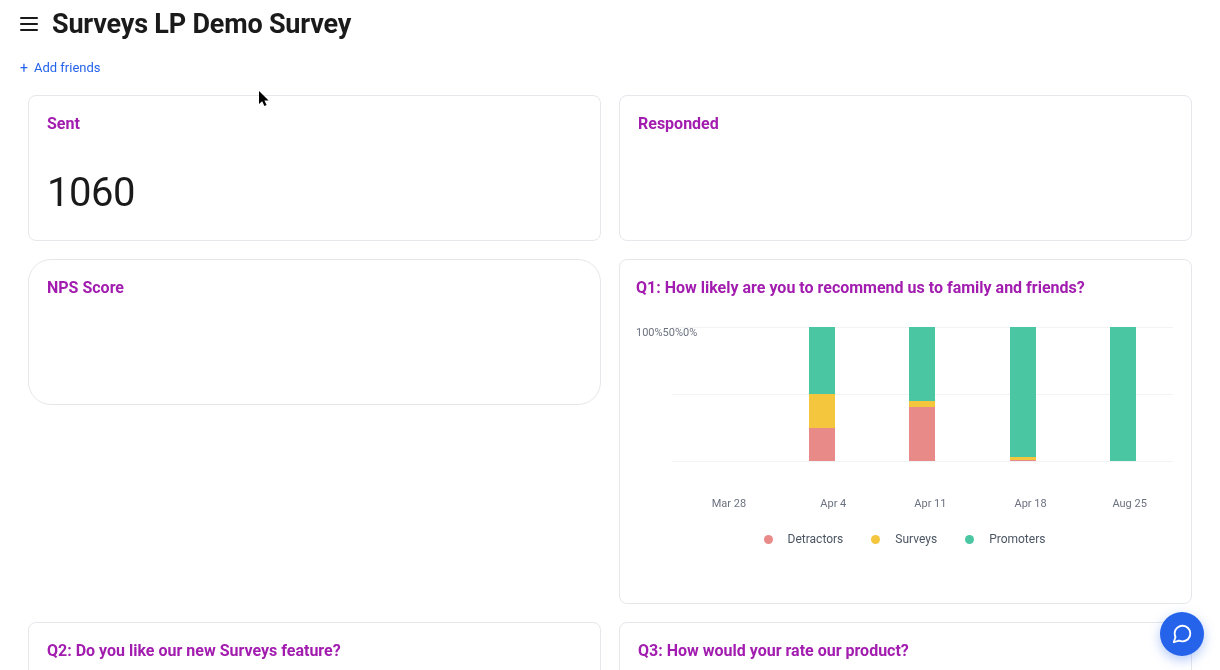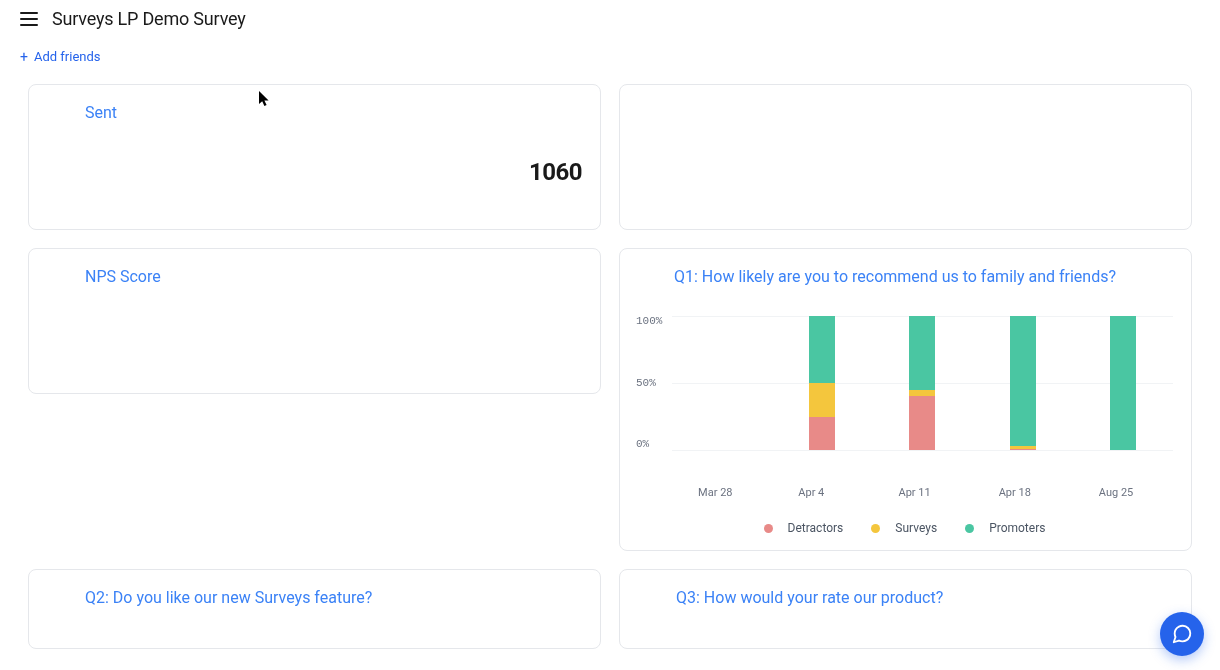--- a/index.html
+++ b/index.html
@@ -31,22 +31,22 @@
       justify-content: space-between;
       cursor: pointer;
     }
     .hamburger-icon span {
       display: block;
       height: 2px;
       background: #1a1a1a;
       border-radius: 1px;
     }
     .page-title {
-      font-size: 18px;
-      font-weight: 400;
+      font-size: 27px;
+      font-weight: 700;
       letter-spacing: -0.2px;
     }
     .filter-bar {
       display: flex;
       align-items: center;
       padding: 20px 20px 12px 20px;
       gap: 14px;
     }
     .date-pill {
       display: inline-flex;
@@ -81,59 +81,56 @@
       padding: 8px 28px 20px 28px;
     }
     .card {
       border: 1px solid #e5e7eb;
       border-radius: 8px;
       background: #fff;
       padding: 18px 18px 18px 18px;
     }
     .card-title {
       font-size: 16px;
+      font-weight: 700;
+      color: #a21caf;
+      margin-bottom: 36px;
+    }
+    .big-number {
+      font-size: 40px;
       font-weight: 400;
-      color: #3b82f6;
-      margin-bottom: 36px;
-      margin-left: 38px;
-    }
-    .big-number {
-      font-size: 24px;
-      font-weight: 700;
       letter-spacing: -0.5px;
-      text-align: right;
     }
     .metric-card {
       height: 146px;
     }
     .nps-card {
       height: 146px;
     }
     .q1-card {
-      height: 303px;
+      height: 345px;
       padding-left: 16px;
     }
     .q1-card .card-title {
       margin-bottom: 30px;
     }
     .chart-wrap {
       display: flex;
       height: 160px;
     }
     .y-axis {
       display: flex;
-      flex-direction: column;
+      flex-direction: row;
       justify-content: space-between;
       width: 36px;
-      text-align: left;
+      text-align: center;
       font-size: 11px;
       color: #6b7280;
       height: 134px;
       padding-right: 6px;
-      font-family: Liberation Mono, monospace;
     }
     .y-axis div {
       line-height: 1;
     }
     .plot {
       flex: 1;
       position: relative;
       height: 134px;
     }
     .gridline {
@@ -174,21 +171,21 @@
       padding-left: 36px; 
     }
     .x-axis-inner {
       flex: 1;
       display: flex;
       justify-content: space-around;
     }
     .x-label {
       font-size: 11px;
       color: #6b7280;
-      text-align: left;
+      text-align: right;
       width: 48px;
       padding-top: 10px;
     }
     .legend {
       display: flex;
       justify-content: center;
       gap: 28px;
       margin-top: 22px;
       font-size: 12px;
       color: #4b5563;
@@ -260,23 +257,24 @@
 </div>
 
 <div class="grid">
 
   <div class="card metric-card">
     <div class="card-title">Sent</div>
     <div class="big-number">1060</div>
   </div>
 
   <div class="card metric-card">
-  </div>
-
-  <div class="card nps-card" style="grid-row: 2;">
+    <div class="card-title">Responded</div>
+  </div>
+
+  <div class="card nps-card" style="grid-row: 2; border-radius: 23px;">
     <div class="card-title">NPS Score</div>
   </div>
 
   <div class="card q1-card" style="grid-row: 2 / span 2;">
     <div class="card-title">Q1: How likely are you to recommend us to family and friends?</div>
 
     <div class="chart-wrap">
       <div class="y-axis">
         <div>100%</div>
         <div>50%</div>

